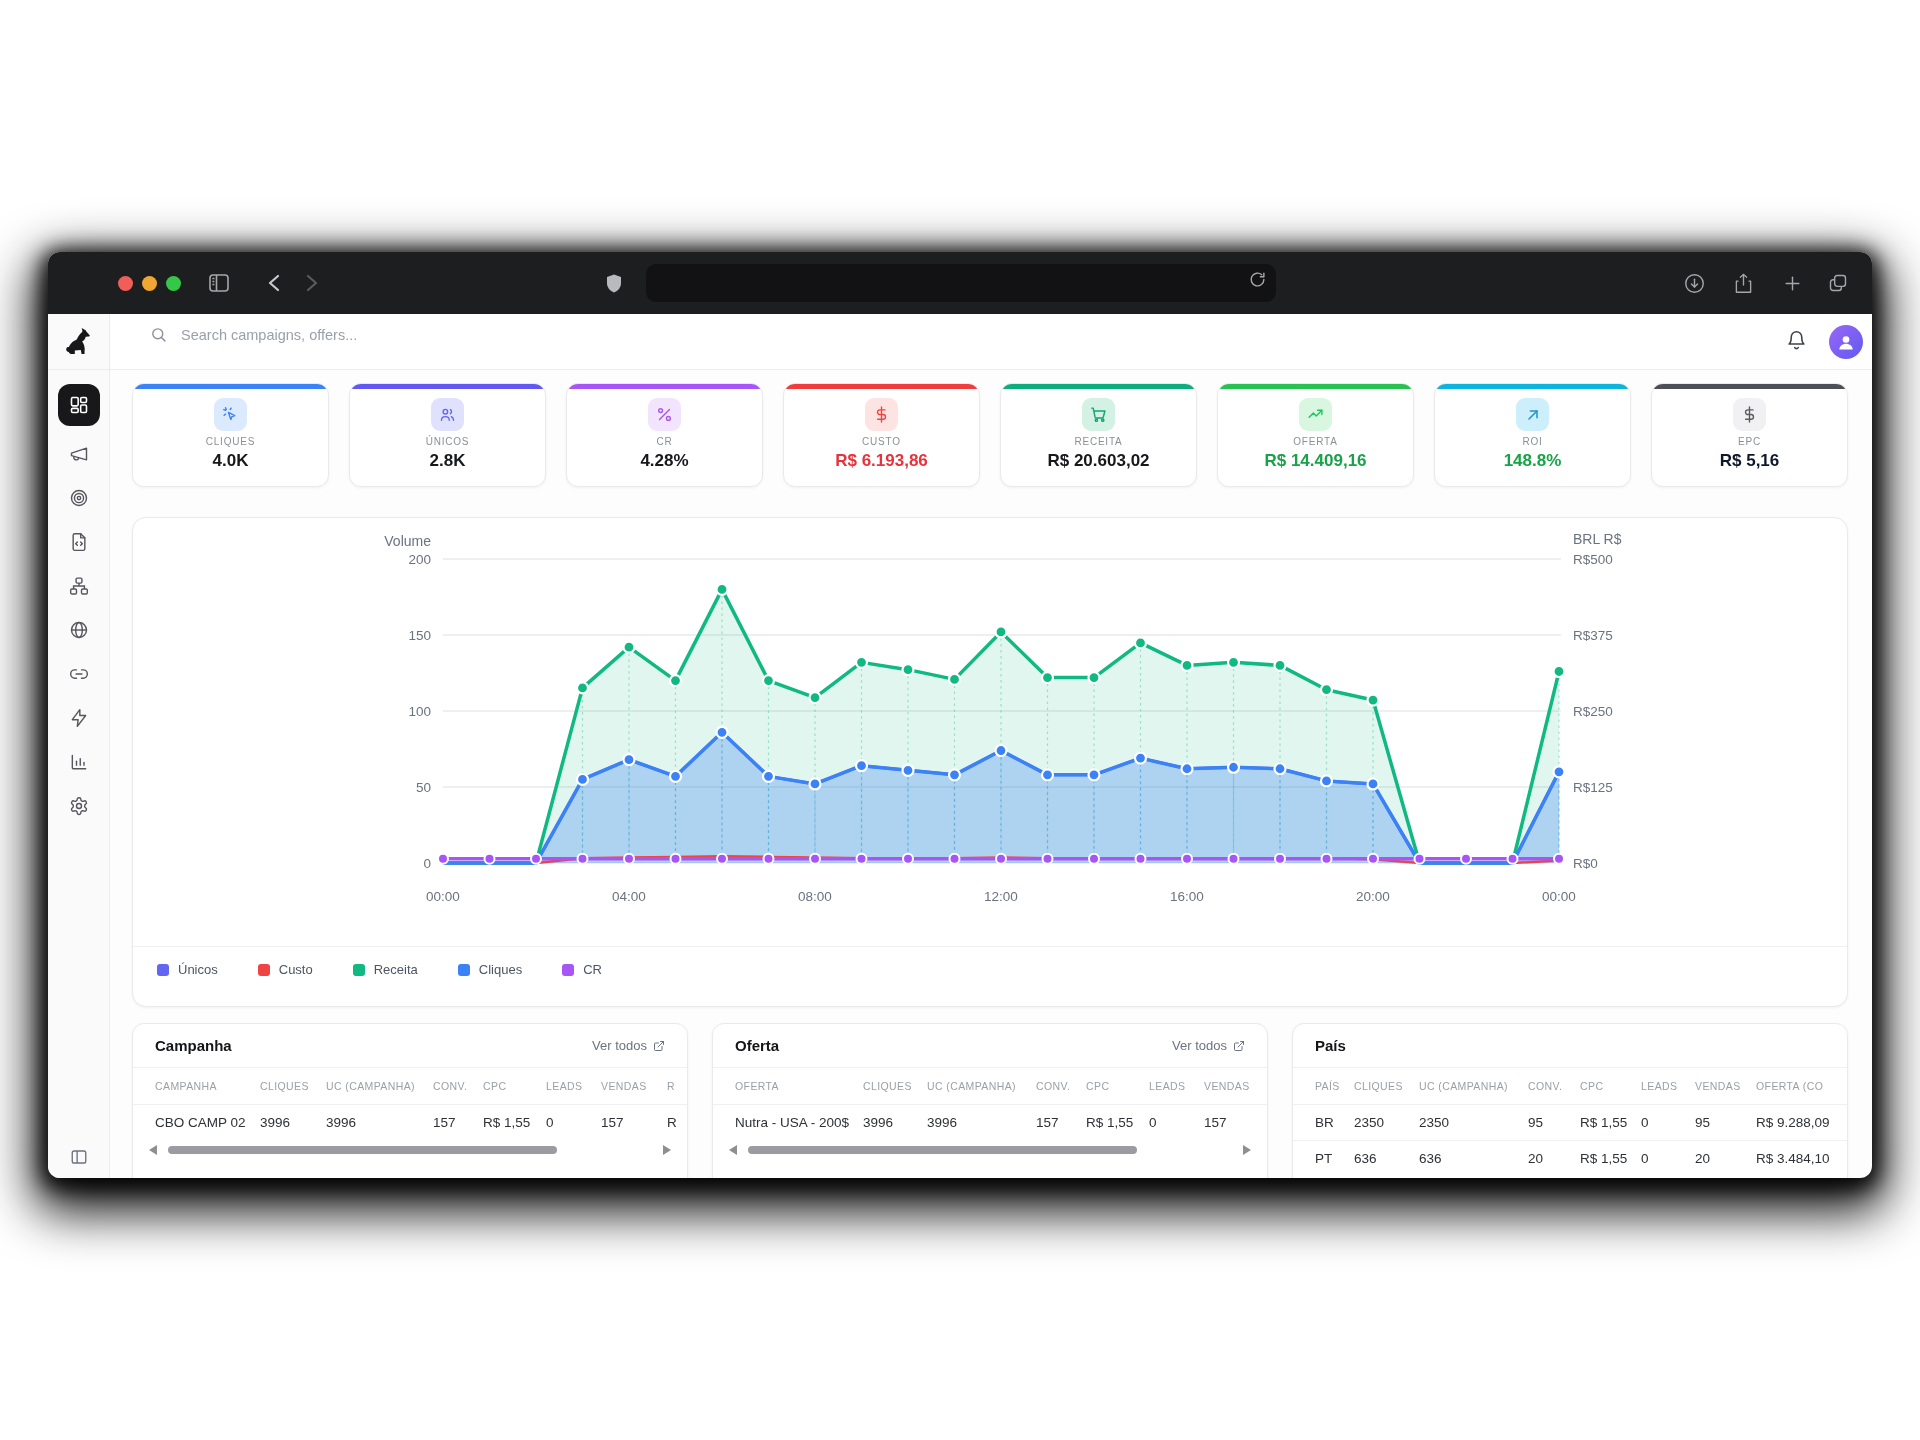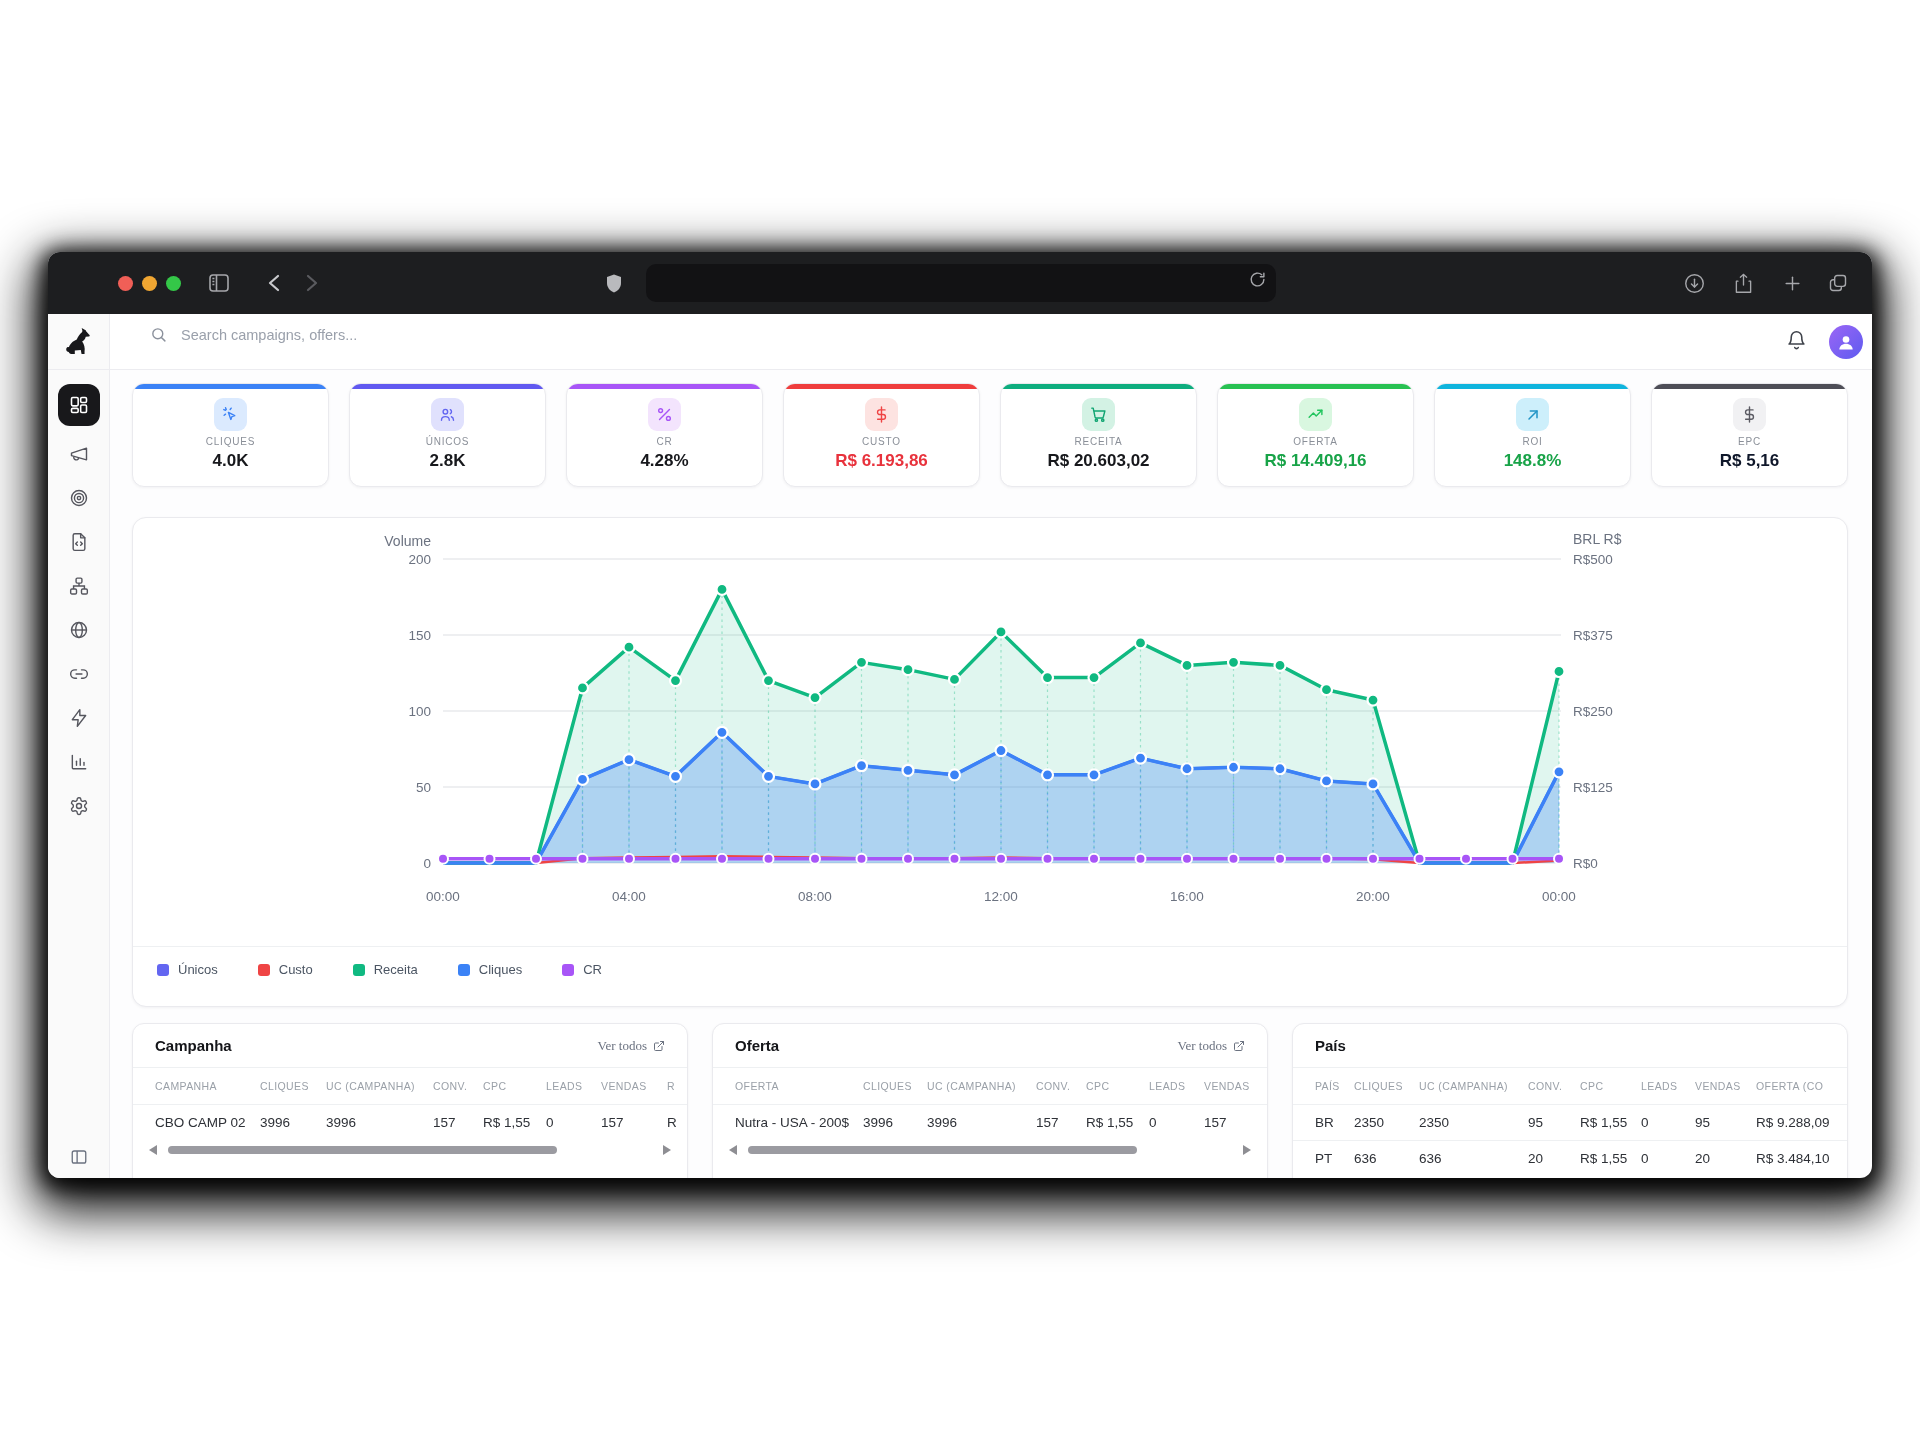--- a/index.html
+++ b/index.html
@@ -46,21 +46,21 @@
   .chart-divider { position:absolute; left:0; top:428px; width:100%; height:1px; background:#eef0f2; }
   .legend { position:absolute; left:24px; top:444px; display:flex; gap:40px; align-items:center; }
   .legend-item { display:flex; align-items:center; gap:9px; font-size:13px; color:#4b5563; }
   .swatch { width:12px; height:12px; border-radius:3px; }
 
   
   .tcard { position:absolute; top:771px; width:556px; height:200px; background:#fff; border:1px solid #eaeaee;
     border-radius:12px; box-shadow:0 1px 3px rgba(16,24,40,.05); overflow:hidden; }
   .tcard-head { height:44px; display:flex; align-items:center; justify-content:space-between; padding:0 22px; border-bottom:1px solid #eef0f2; }
   .tcard-title { font-size:15px; font-weight:bold; color:#141519; }
-  .verlink { font-size:13px; color:#6b7280; display:flex; align-items:center; gap:6px;font-family:Liberation Serif, serif; }
+  .verlink { font-size:13px; color:#6b7280; display:flex; align-items:center; gap:6px; }
   .trow { display:flex; align-items:center; padding:0 22px; white-space:nowrap; overflow:hidden; }
   .th { height:36px; }
   .th span { font-size:10.5px; letter-spacing:.4px; color:#9aa0a8; flex:none; overflow:hidden; }
   .td { height:36px; border-top:1px solid #eef0f2; }
   .td span { font-size:13.5px; color:#2e3137; flex:none; overflow:hidden; }
   .scrollrow { display:flex; align-items:center; padding:5px 16px 0; gap:6px; color:#8e8e93; }
   .track { flex:1; height:8px; position:relative; }
   .thumb { position:absolute; left:4px; top:0; height:8px; width:79%; border-radius:4px; background:#9b9ba1; }
 
   svg { display:block; }

